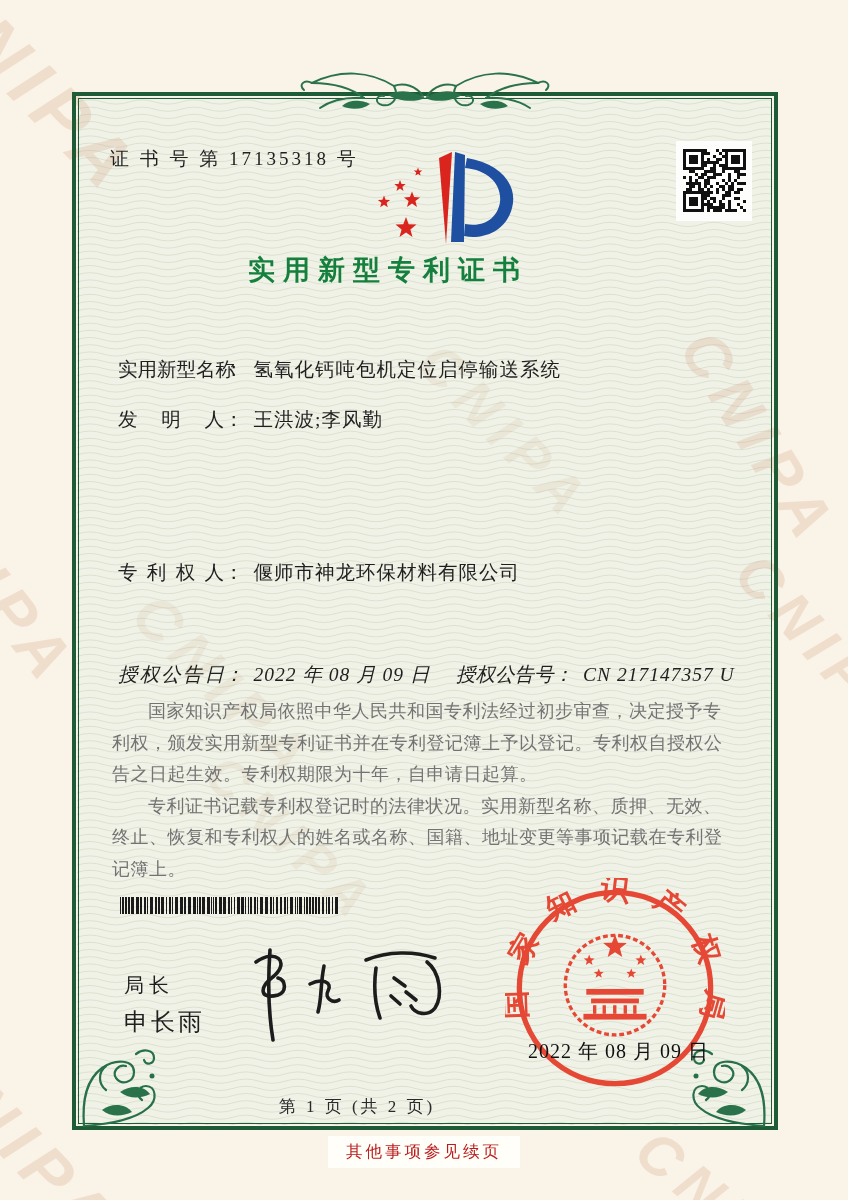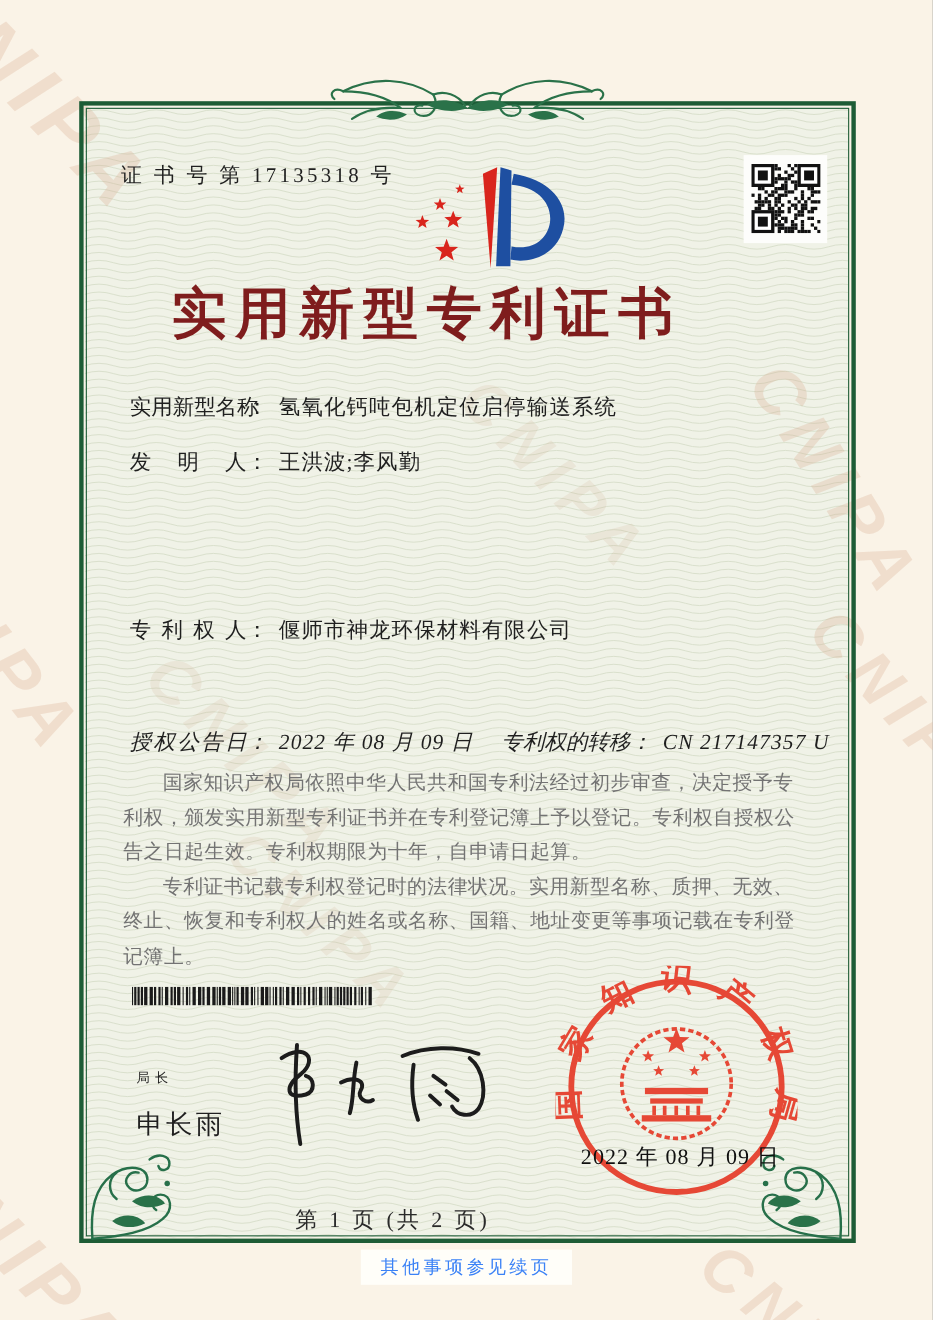--- a/index.html
+++ b/index.html
@@ -27,50 +27,50 @@
   .frame-inner{position:absolute; inset:2px; border:1.5px solid #1d5c36;}
   .ornament{position:absolute; z-index:3; pointer-events:none;}
   
   .content{position:absolute; inset:0; z-index:4;}
   .cert-no{position:absolute; left:110px; top:146px; font-size:19px; letter-spacing:3px;}
   .logo{position:absolute; left:352px; top:142px;}
   .qr-pad{position:absolute; left:676px; top:141px; width:76px; height:80px; background:#fdfdfb;}
   .qr{position:absolute; left:683px; top:149px;}
   .title{
     position:absolute; left:0; right:72px; top:252px; text-align:center;
-    font-size:50px; font-weight:bold; letter-spacing:8px; color:#7f1d1d;
+    font-size:27px; font-weight:bold; letter-spacing:8px; color:#15803d;
   }
   .row{position:absolute; left:118px; font-size:19.5px; white-space:nowrap;}
   .flabel{display:inline-block; width:106px; text-align:justify; text-align-last:justify; vertical-align:bottom;}
   .fvalue{margin-left:10px; letter-spacing:1px;margin-top:44px;}
   .grant2{position:absolute; left:338px; top:0;}
   .paras{
     position:absolute; left:112px; top:696px; width:622px;
     font-size:18px; line-height:31.5px; letter-spacing:0.5px; color:#737373;
   }
   .paras p{margin:0; text-indent:2em;}
   .barcode{position:absolute; left:120px; top:897px;}
-  .officer-title{position:absolute; left:124px; top:972px; font-size:12px; letter-spacing:5px;}
+  .officer-title{position:absolute; left:124px; top:972px; font-size:20px; letter-spacing:5px;}
   .officer-name{position:absolute; left:124px; top:1006px; font-size:24px; letter-spacing:3px;}
   .signature{position:absolute; left:248px; top:938px;}
   .seal{position:absolute; left:505px; top:878px; mix-blend-mode:multiply; opacity:0.93;}
   .seal-date{
     position:absolute; left:528px; top:1038px; z-index:6;
     font-size:20px; letter-spacing:1px; color:#101010; white-space:nowrap;
   }
   .page-info{
     position:absolute; left:72px; width:570px; top:1095px; text-align:center;
-    font-size:20px; letter-spacing:3px; color:#2a2a2a;
+    font-size:17px; letter-spacing:3px; color:#2a2a2a;
   }
   .note{
     position:absolute; left:0; right:0; top:1136px; text-align:center; z-index:4;
   }
   .note span{
     display:inline-block; background:#fffef9; padding:5px 18px;
-    font-size:16.5px; letter-spacing:3px; color:#3b82f6;
+    font-size:16.5px; letter-spacing:3px; color:#b91c1c;
   }
 </style>
 </head>
 <body>
 
 <div class="stage">
 
   <svg id="waves" width="694" height="1028">
       <path d="M0 5.0 q13 -4.2 26 0 q13 4.2 26 0 q13 -4.2 26 0 q13 4.2 26 0 q13 -4.2 26 0 q13 4.2 26 0 q13 -4.2 26 0 q13 4.2 26 0 q13 -4.2 26 0 q13 4.2 26 0 q13 -4.2 26 0 q13 4.2 26 0 q13 -4.2 26 0 q13 4.2 26 0 q13 -4.2 26 0 q13 4.2 26 0 q13 -4.2 26 0 q13 4.2 26 0 q13 -4.2 26 0 q13 4.2 26 0 q13 -4.2 26 0 q13 4.2 26 0 q13 -4.2 26 0 q13 4.2 26 0 q13 -4.2 26 0 q13 4.2 26 0 q13 -4.2 26 0 q13 4.2 26 0" fill="none" stroke="#d6ddc8" stroke-width="0.8"></path>
       <path d="M0 12.2 q13 -4.2 26 0 q13 4.2 26 0 q13 -4.2 26 0 q13 4.2 26 0 q13 -4.2 26 0 q13 4.2 26 0 q13 -4.2 26 0 q13 4.2 26 0 q13 -4.2 26 0 q13 4.2 26 0 q13 -4.2 26 0 q13 4.2 26 0 q13 -4.2 26 0 q13 4.2 26 0 q13 -4.2 26 0 q13 4.2 26 0 q13 -4.2 26 0 q13 4.2 26 0 q13 -4.2 26 0 q13 4.2 26 0 q13 -4.2 26 0 q13 4.2 26 0 q13 -4.2 26 0 q13 4.2 26 0 q13 -4.2 26 0 q13 4.2 26 0 q13 -4.2 26 0 q13 4.2 26 0" fill="none" stroke="#d6ddc8" stroke-width="0.8"></path>
@@ -452,21 +452,21 @@
     </div>
     <div class="row" style="top:406px;">
       <span class="flabel">发明人</span><span>：</span><span class="fvalue">王洪波;李风勤</span>
     </div>
     <div class="row" style="top:559px;">
       <span class="flabel">专利权人</span><span>：</span><span class="fvalue">偃师市神龙环保材料有限公司</span>
     </div>
     <div class="row" style="top:661px;font-style:italic;">
       <span class="flabel">授权公告日</span><span>：</span><span class="fvalue">2022 年 08 月 09 日</span>
       <span class="grant2">
-        <span>专利权的转移</span><span>：</span><span class="fvalue">CN 217147357 U</span>
+        <span>授权公告号</span><span>：</span><span class="fvalue">CN 217147357 U</span>
       </span>
     </div>
 
     <div class="paras">
       <p>国家知识产权局依照中华人民共和国专利法经过初步审查，决定授予专利权，颁发实用新型专利证书并在专利登记簿上予以登记。专利权自授权公告之日起生效。专利权期限为十年，自申请日起算。</p>
       <p>专利证书记载专利权登记时的法律状况。实用新型名称、质押、无效、终止、恢复和专利权人的姓名或名称、国籍、地址变更等事项记载在专利登记簿上。</p>
     </div>
 
     <svg class="barcode" width="222" height="17">
         <rect x="0" y="0" width="1" height="17" fill="#1a1a1a"></rect>

